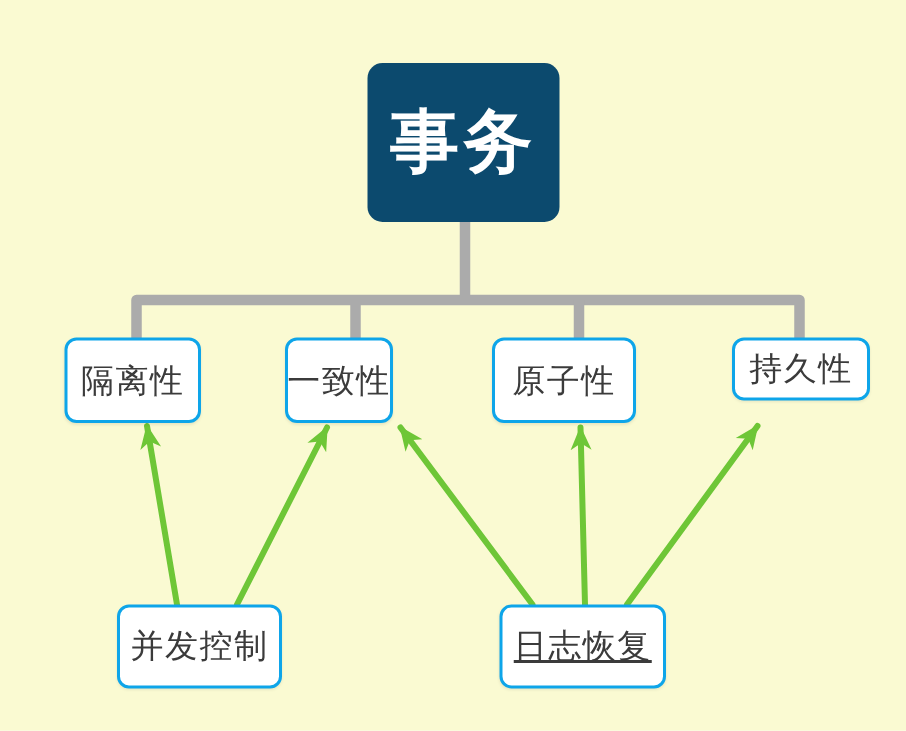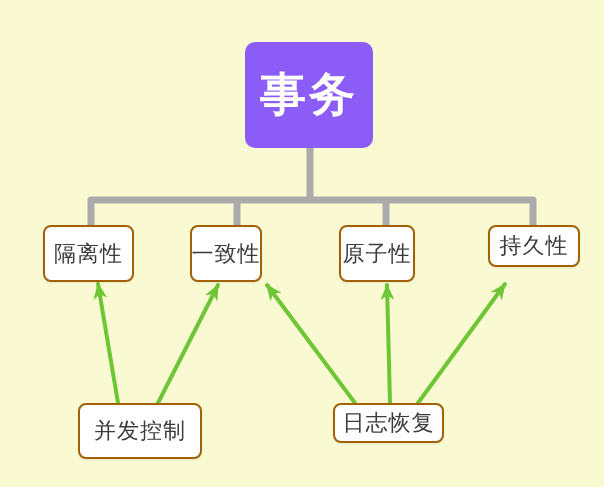--- a/index.html
+++ b/index.html
@@ -20,21 +20,21 @@
     width: 604px;
     height: 487px;
   }
   .node {
     position: absolute;
     box-sizing: border-box;
     display: flex;
     align-items: center;
     justify-content: center;
     background: #ffffff;
-    border: 2px solid #a16207;
+    border: 2px solid #0ea5e9;
     border-radius: 8px;
     color: #3b3b3b;
     font-size: 22px;
     letter-spacing: 1px;
     box-shadow: 0 1px 2px rgba(0,0,0,0.08);
     cursor: pointer;
     white-space: nowrap;
     user-select: none;
   }
   .node.root {
@@ -61,21 +61,21 @@
       <path d="M91 226 L91 200 L533 200 L533 226" fill="none" stroke="#ABABAB" stroke-width="7" stroke-linejoin="round"></path>
       <path d="M237 200 L237 226" fill="none" stroke="#ABABAB" stroke-width="7" stroke-linejoin="round"></path>
       <path d="M386 200 L386 226" fill="none" stroke="#ABABAB" stroke-width="7" stroke-linejoin="round"></path>
       <line x1="118" y1="403" x2="98" y2="284" stroke="#6EC637" stroke-width="4" stroke-linecap="round" marker-end="url(#arrowhead)"></line>
       <line x1="158" y1="403" x2="218" y2="285" stroke="#6EC637" stroke-width="4" stroke-linecap="round" marker-end="url(#arrowhead)"></line>
       <line x1="355" y1="403" x2="267" y2="285" stroke="#6EC637" stroke-width="4" stroke-linecap="round" marker-end="url(#arrowhead)"></line>
       <line x1="390" y1="403" x2="387" y2="285" stroke="#6EC637" stroke-width="4" stroke-linecap="round" marker-end="url(#arrowhead)"></line>
       <line x1="418" y1="403" x2="505" y2="284" stroke="#6EC637" stroke-width="4" stroke-linecap="round" marker-end="url(#arrowhead)"></line>
     </svg>
   <div>
-      <div class="node root" style="left: 245px; top: 42px; width: 128px; height: 106px; background: #8b5cf6;">事务</div>
+      <div class="node root" style="left: 245px; top: 42px; width: 128px; height: 106px; background: #0c4a6e;">事务</div>
       <div class="node" style="left: 43px; top: 225px; width: 91px; height: 57px;">隔离性</div>
       <div class="node" style="left: 190px; top: 225px; width: 72px; height: 57px;">一致性</div>
-      <div class="node" style="left: 339px; top: 225px; width: 76px; height: 57px;">原子性</div>
+      <div class="node" style="left: 328px; top: 225px; width: 96px; height: 57px;">原子性</div>
       <div class="node" style="left: 488px; top: 225px; width: 92px; height: 42px;">持久性</div>
-      <div class="node" style="left: 78px; top: 403px; width: 124px; height: 56px;">并发控制</div>
-      <div class="node" style="left: 333px; top: 403px; width: 111px; height: 40px;">日志恢复</div>
+      <div class="node" style="left: 78px; top: 403px; width: 110px; height: 56px;">并发控制</div>
+      <div class="node" style="left: 333px; top: 403px; width: 111px; height: 56px; text-decoration: underline;">日志恢复</div>
     </div>
 </div>
 
 </body></html>

